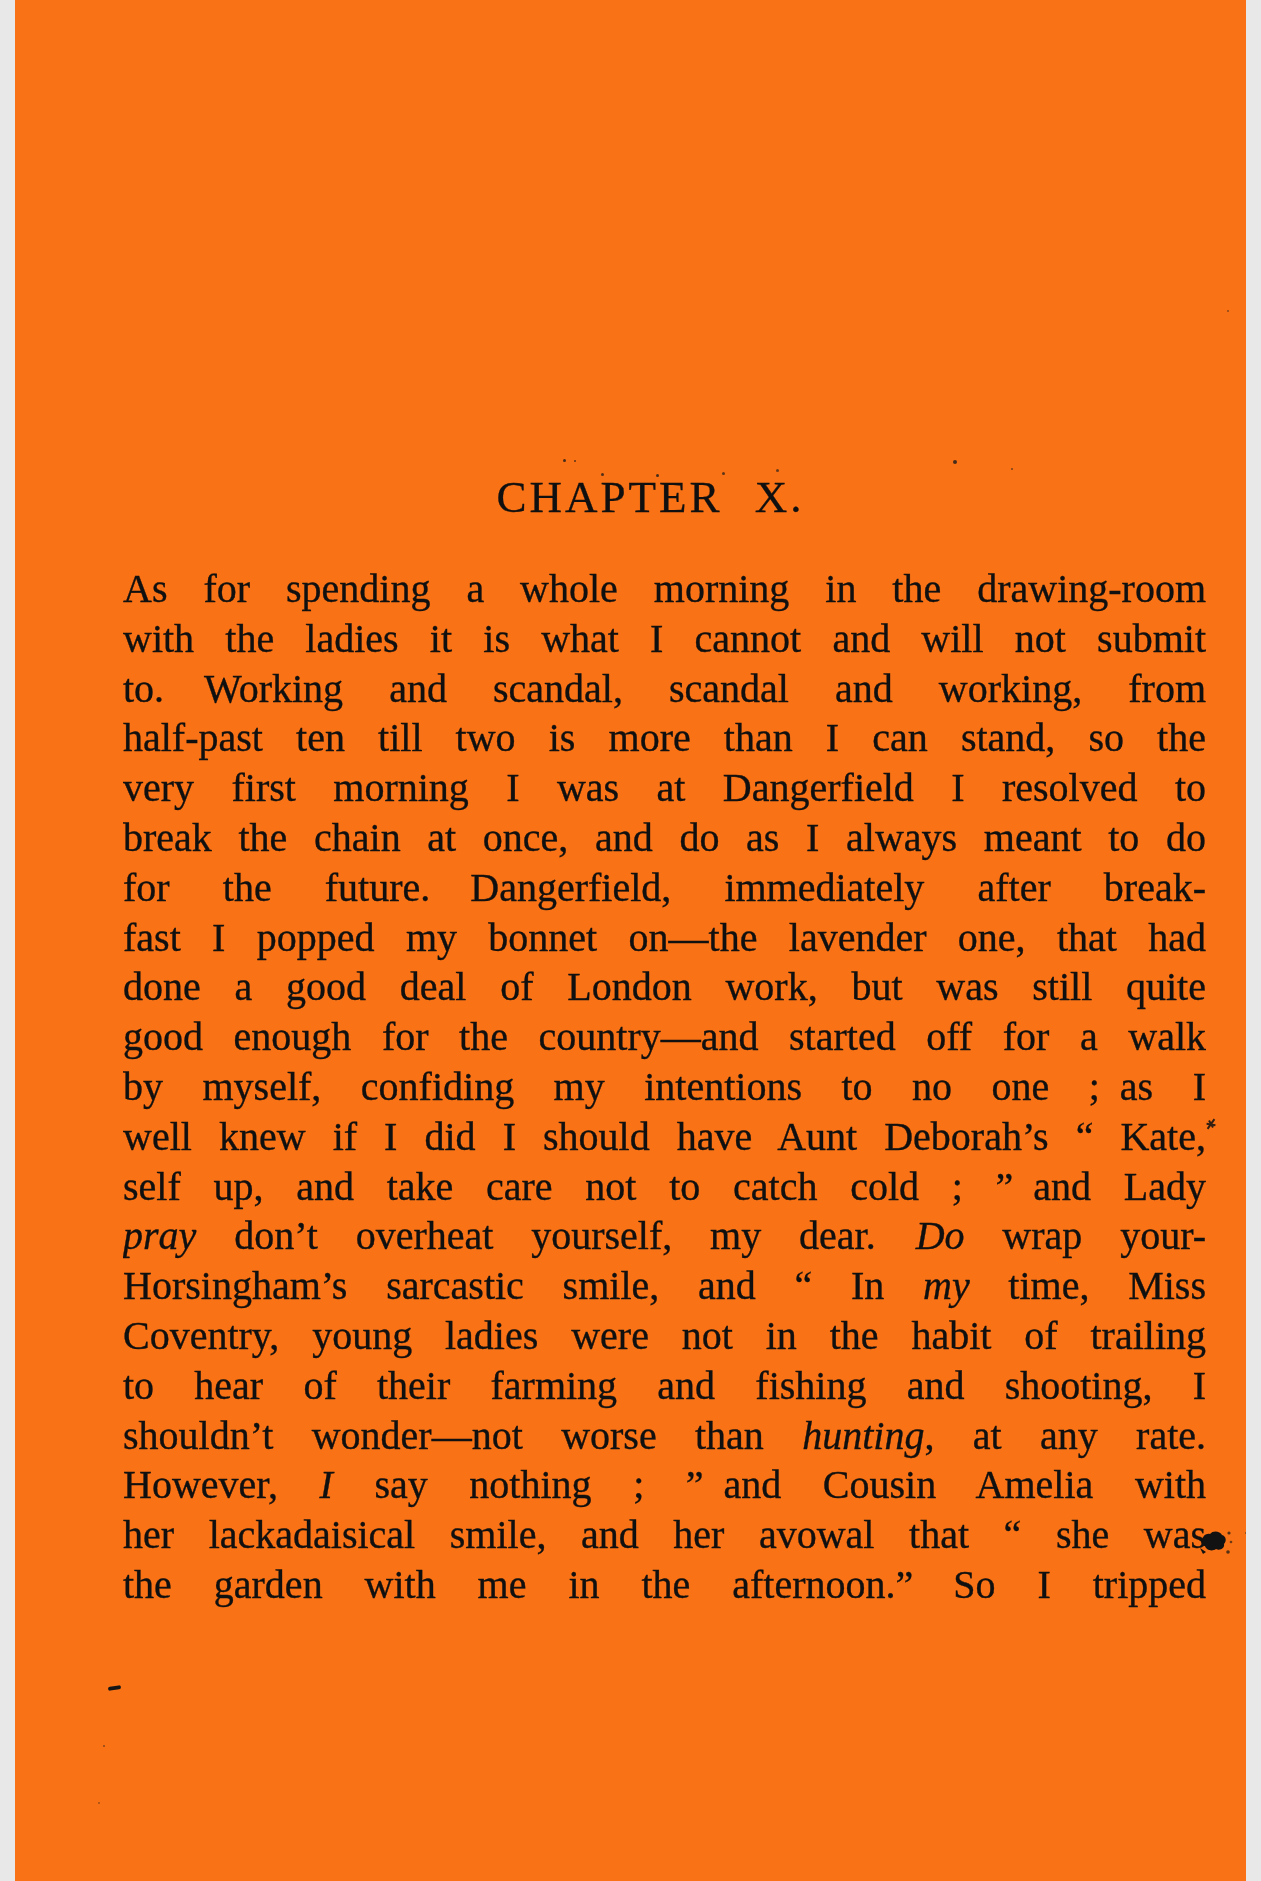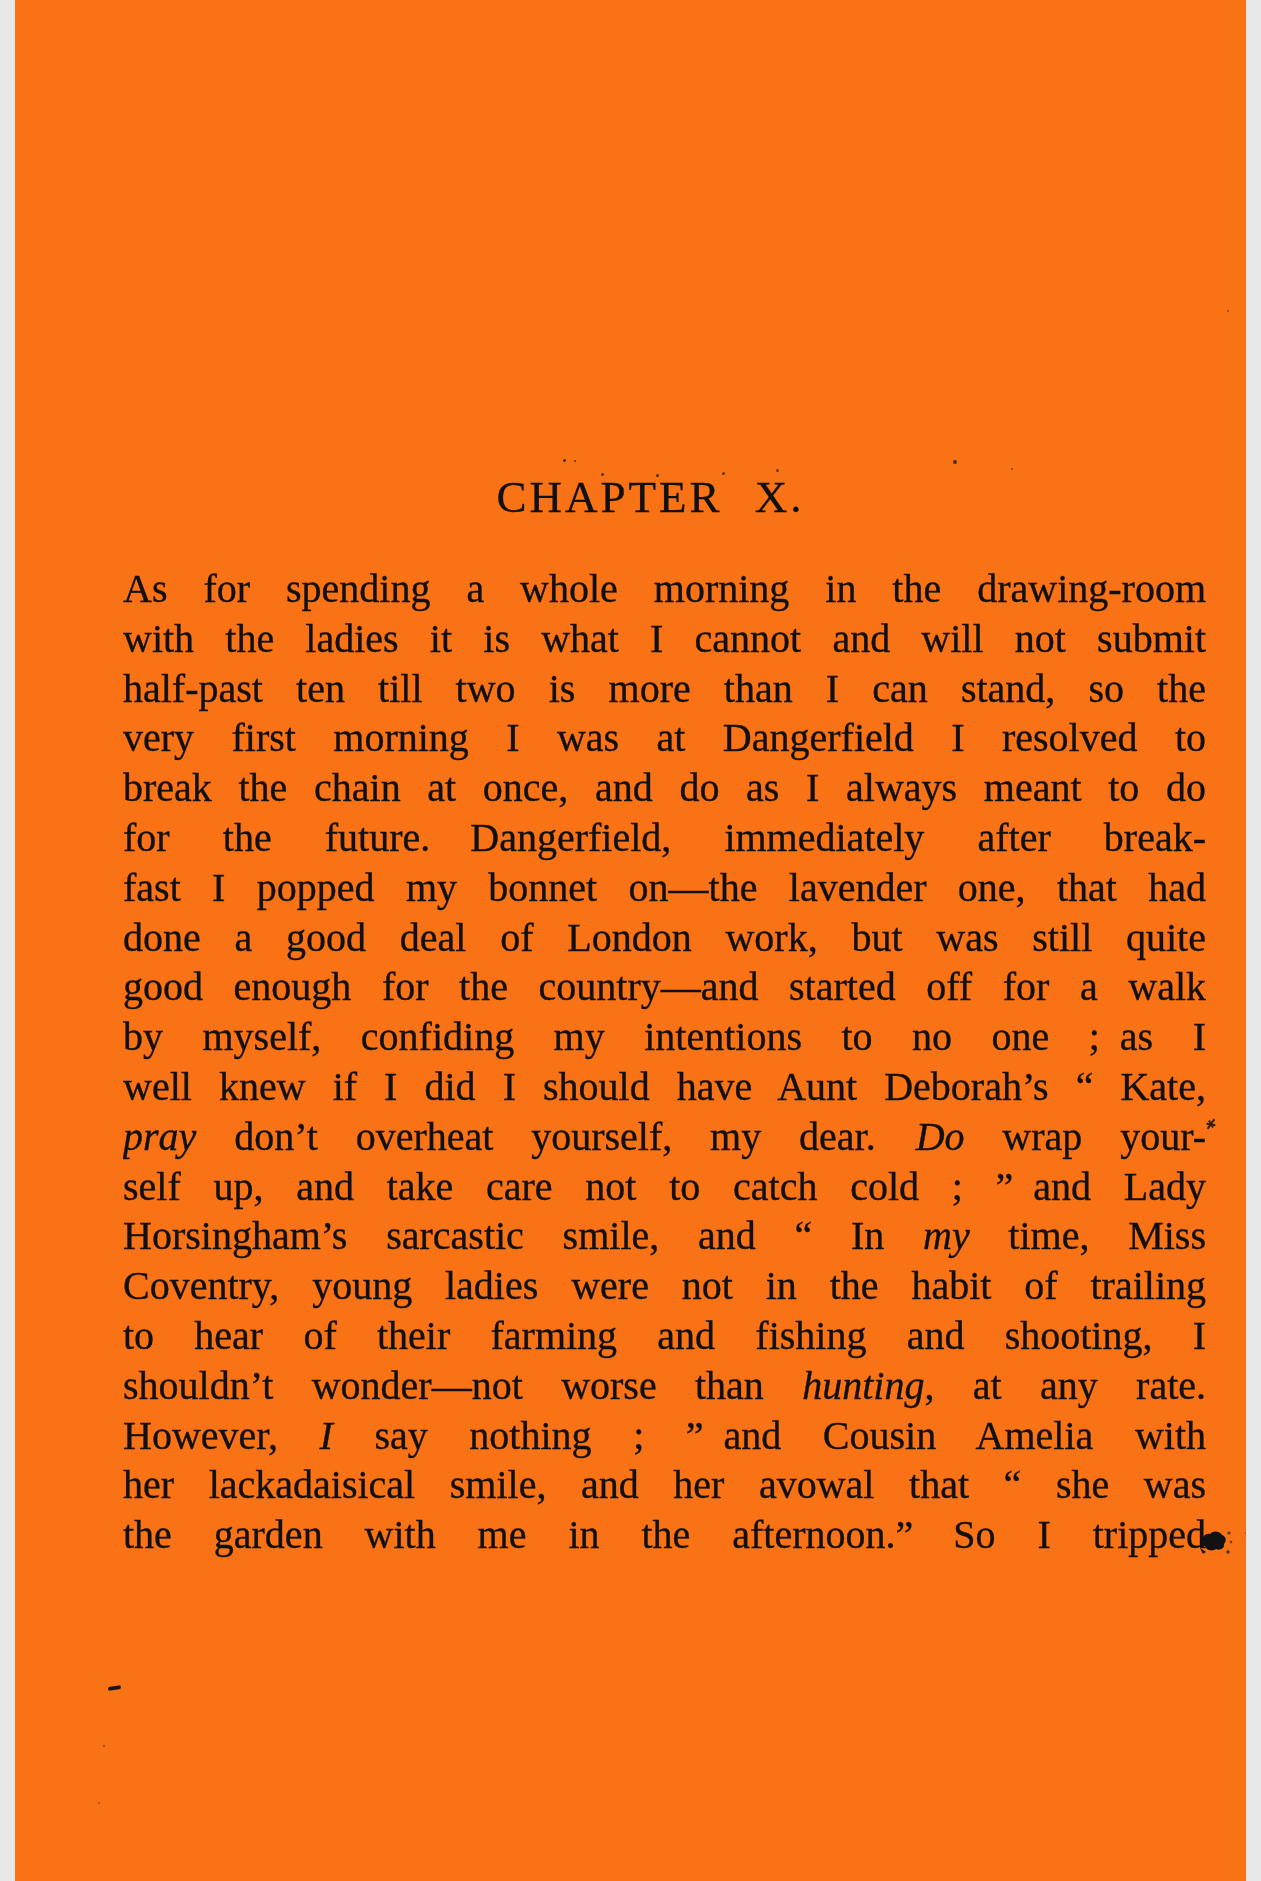--- a/index.html
+++ b/index.html
@@ -85,31 +85,32 @@
 </head>
 <body>
 
 <div class="page">
 
   <h1 class="heading">CHAPTER X.</h1>
 
   <div class="paragraph">
       <div class="line"><span>As for spending a whole morning in the drawing-room</span></div>
       <div class="line"><span>with the ladies it is what I cannot and will not submit</span></div>
+      <div class="line"><span>to. Working and scandal, scandal and working, from</span></div>
       <div class="line"><span>half-past ten till two is more than I can stand, so the</span></div>
       <div class="line"><span>very first morning I was at Dangerfield I resolved to</span></div>
       <div class="line"><span>break the chain at once, and do as I always meant to do</span></div>
       <div class="line"><span>for the future. Dangerfield, immediately after break-</span></div>
       <div class="line"><span>fast I popped my bonnet on—the lavender one, that had</span></div>
       <div class="line"><span>done a good deal of London work, but was still quite</span></div>
       <div class="line"><span>good enough for the country—and started off for a walk</span></div>
       <div class="line"><span>by myself, confiding my intentions to no one ; as I</span></div>
       <div class="line"><span>well knew if I did I should have Aunt Deborah’s “ Kate,</span></div>
+      <div class="line"><span>self up, and take care not to catch cold ; ” and Lady</span></div>
       <div class="line"><span class="it">pray</span><span> don’t overheat yourself, my dear. </span><span class="it">Do</span><span> wrap your-</span></div>
-      <div class="line"><span>self up, and take care not to catch cold ; ” and Lady</span></div>
       <div class="line"><span>Horsingham’s sarcastic smile, and “ In </span><span class="it">my</span><span> time, Miss</span></div>
       <div class="line"><span>Coventry, young ladies were not in the habit of trailing</span></div>
       <div class="line"><span>to hear of their farming and fishing and shooting, I</span></div>
       <div class="line"><span>shouldn’t wonder—not worse than </span><span class="it">hunting</span><span>, at any rate.</span></div>
       <div class="line"><span>However, </span><span class="it">I</span><span> say nothing ; ” and Cousin Amelia with</span></div>
       <div class="line"><span>her lackadaisical smile, and her avowal that “ she was</span></div>
       <div class="line"><span>the garden with me in the afternoon.” So I tripped</span></div>
     </div>
 
   <span class="dash-artifact"></span>

